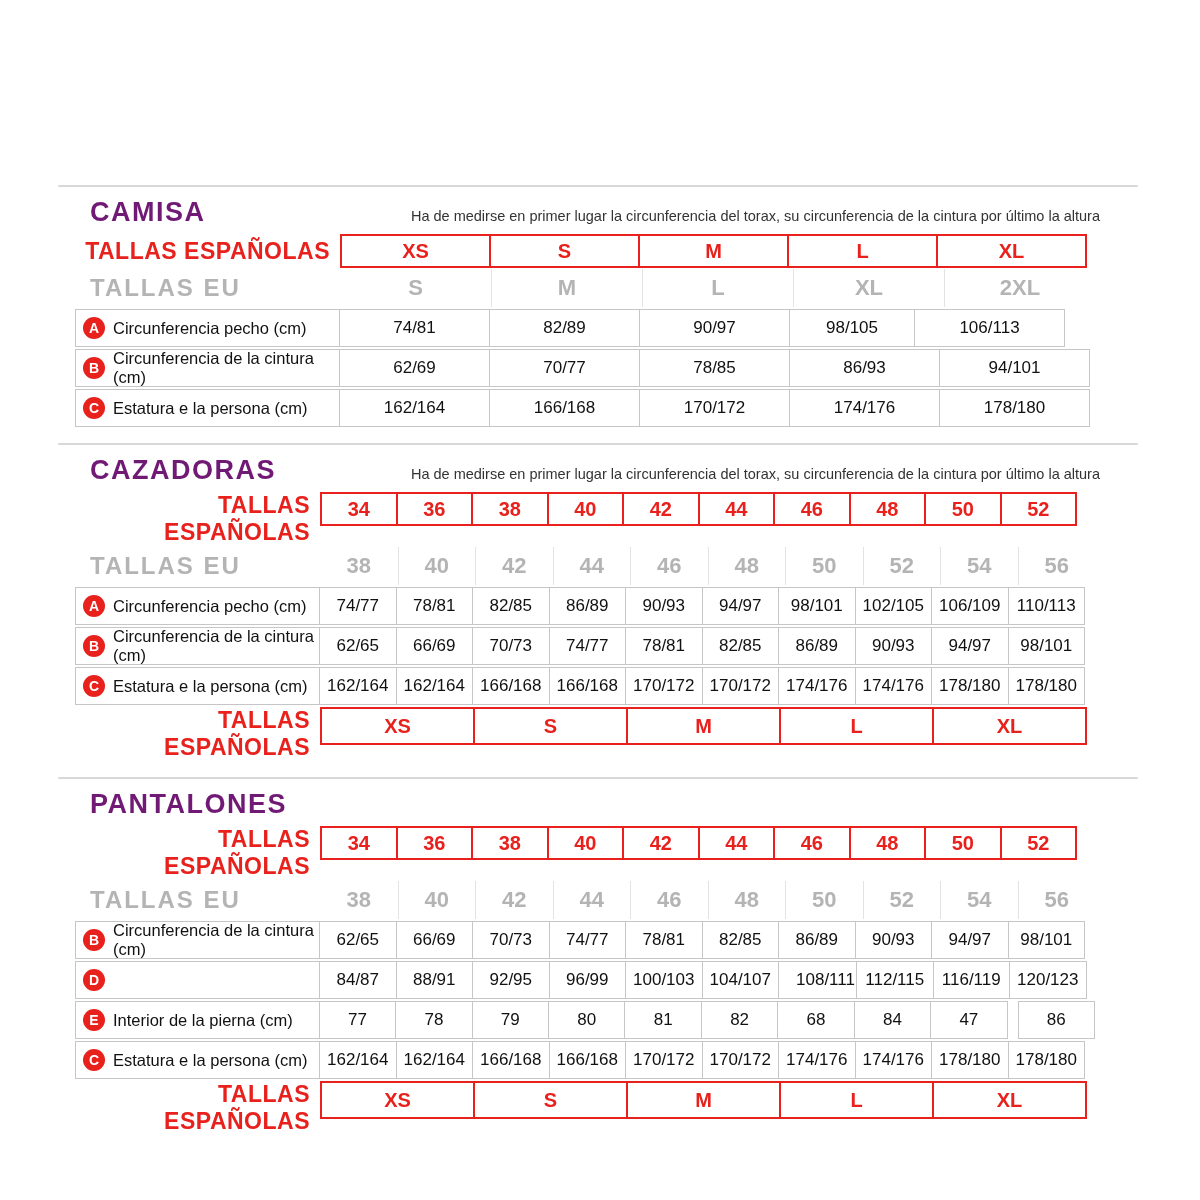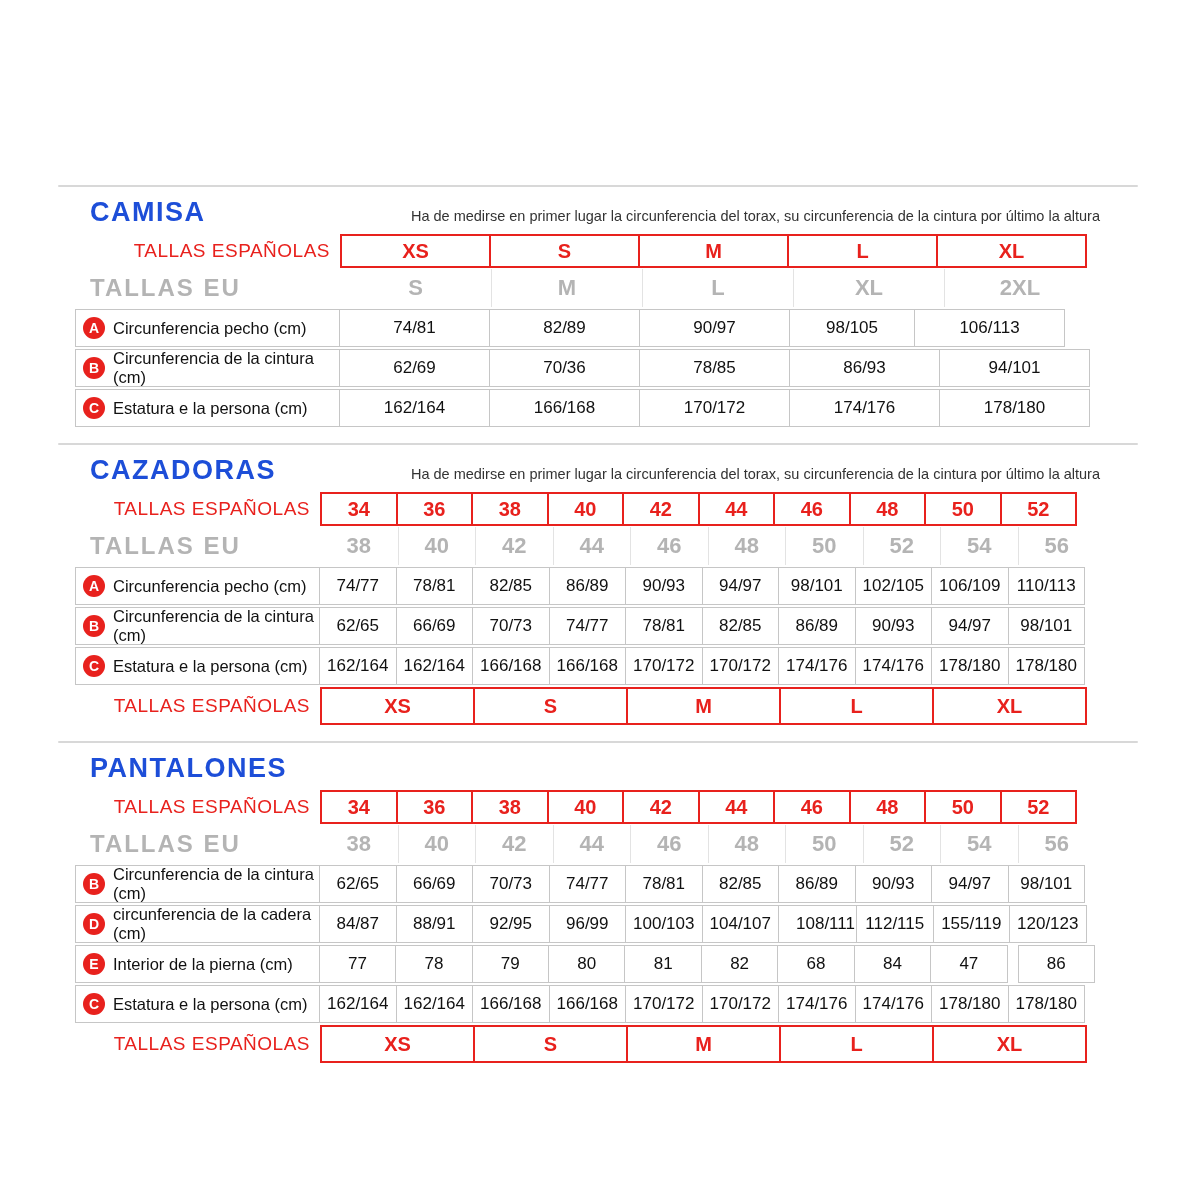--- a/index.html
+++ b/index.html
@@ -9,29 +9,29 @@
     font-family:"Liberation Sans",sans-serif;color:#1a1a1a;overflow:hidden;
   }
   section.size-section{margin:0;}
   section.size-section + section.size-section{margin-top:16px;}
   .rule{height:2px;width:1080px;margin-left:-17px;background:#d8d8d8;border-radius:2px;}
   .head{
     width:1010px;margin:12px 0 8px 15px;display:flex;
     justify-content:space-between;align-items:flex-end;
   }
   .sec-title{
-    margin:0;font-size:27px;font-weight:bold;color:#1d4ed8;letter-spacing:1.5px;line-height:1;
+    margin:0;font-size:27px;font-weight:bold;color:#701a75;letter-spacing:1.5px;line-height:1;
   }
   .sec-note{margin:0 0 2px 0;font-size:14.5px;color:#333333;}
   .tbl{width:1020px;}
   .row{display:flex;align-items:stretch;}
   
   .es-label,.eu-label,.b-label{box-sizing:border-box;}
   .es-label{
-    text-align:right;padding-right:10px;color:#e8211d;font-weight:normal;font-size:19px;
+    text-align:right;padding-right:10px;color:#e8211d;font-weight:bold;font-size:23px;
     align-self:center;letter-spacing:0.5px;
   }
   .es-cell{
     box-sizing:border-box;border:2px solid #e8211d;height:34px;line-height:30px;
     text-align:center;color:#e8211d;font-weight:bold;font-size:20px;background:#fff;
   }
   .es-cell + .es-cell{margin-left:-2px;}
   
   .eu-row{margin-top:1px;}
   .eu-label{
@@ -103,21 +103,21 @@
           <div class="m-cell" style="width: 151px;">90/97</div>
           <div class="m-cell" style="width: 126px;">98/105</div>
           <div class="m-cell" style="width: 151px;">106/113</div>
         </div>
         <div class="row drow">
           <div class="m-label" style="width: 265px;">
             <span class="badge">B</span>
             <span class="m-label-text">Circunferencia de la cintura (cm)</span>
           </div>
           <div class="m-cell" style="width: 151px;">62/69</div>
-          <div class="m-cell" style="width: 151px;">70/36</div>
+          <div class="m-cell" style="width: 151px;">70/77</div>
           <div class="m-cell" style="width: 151px;">78/85</div>
           <div class="m-cell" style="width: 151px;">86/93</div>
           <div class="m-cell" style="width: 151px;">94/101</div>
         </div>
         <div class="row drow">
           <div class="m-label" style="width: 265px;">
             <span class="badge">C</span>
             <span class="m-label-text">Estatura e la persona (cm)</span>
           </div>
           <div class="m-cell" style="width: 151px;">162/164</div>
@@ -265,31 +265,30 @@
           <div class="m-cell" style="width: 77.5px;">78/81</div>
           <div class="m-cell" style="width: 77.5px;">82/85</div>
           <div class="m-cell" style="width: 77.5px;">86/89</div>
           <div class="m-cell" style="width: 77.5px;">90/93</div>
           <div class="m-cell" style="width: 77.5px;">94/97</div>
           <div class="m-cell" style="width: 77.5px;">98/101</div>
         </div>
         <div class="row drow">
           <div class="m-label" style="width: 245px;">
             <span class="badge">D</span>
-            <span class="m-label-text">circunferencia de la cadera (cm)</span>
           </div>
           <div class="m-cell" style="width: 77.5px;">84/87</div>
           <div class="m-cell" style="width: 77.5px;">88/91</div>
           <div class="m-cell" style="width: 77.5px;">92/95</div>
           <div class="m-cell" style="width: 77.5px;">96/99</div>
           <div class="m-cell" style="width: 77.5px;">100/103</div>
           <div class="m-cell" style="width: 77.5px;">104/107</div>
           <div class="m-cell" style="width: 79px; padding-left: 16px;">108/111</div>
           <div class="m-cell" style="width: 77.5px;">112/115</div>
-          <div class="m-cell" style="width: 77.5px;">155/119</div>
+          <div class="m-cell" style="width: 77.5px;">116/119</div>
           <div class="m-cell" style="width: 77.5px;">120/123</div>
         </div>
         <div class="row drow">
           <div class="m-label" style="width: 245px;">
             <span class="badge">E</span>
             <span class="m-label-text">Interior de la pierna (cm)</span>
           </div>
           <div class="m-cell" style="width: 77.5px;">77</div>
           <div class="m-cell" style="width: 77.5px;">78</div>
           <div class="m-cell" style="width: 77.5px;">79</div>

